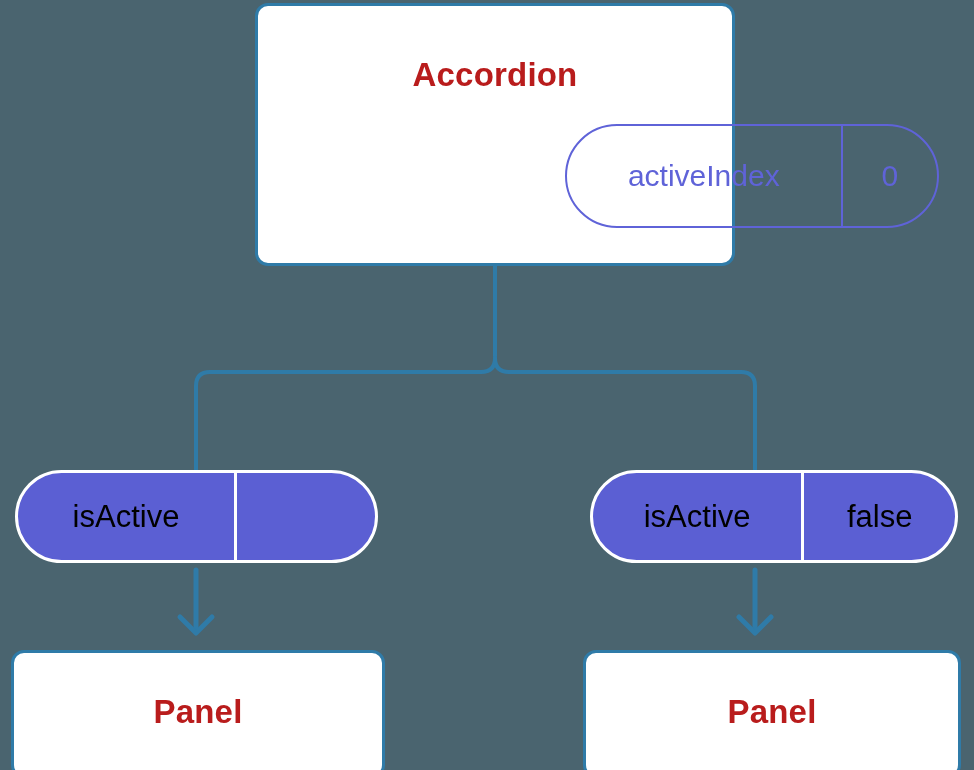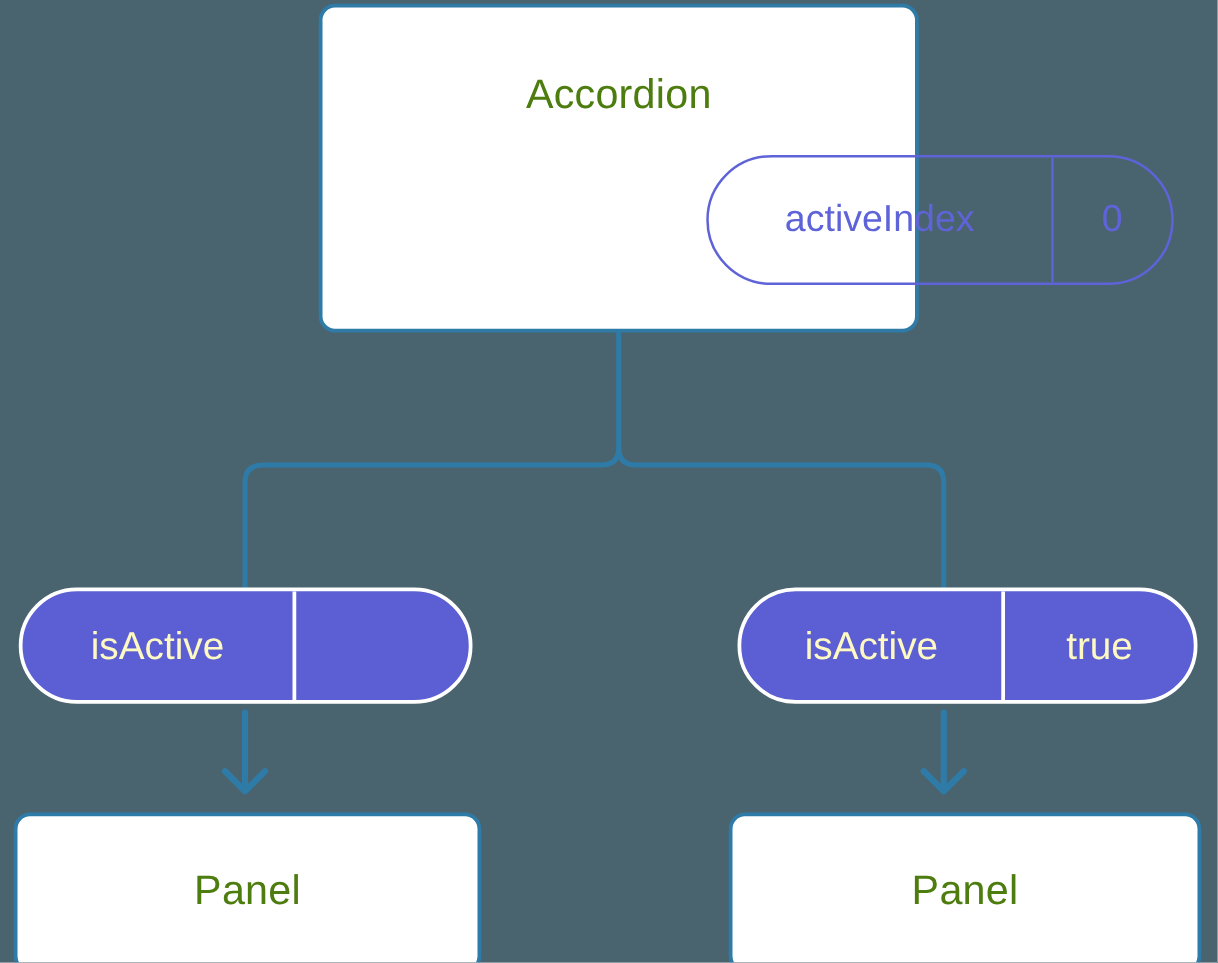--- a/index.html
+++ b/index.html
@@ -36,23 +36,23 @@
     position: absolute;
     box-sizing: border-box;
     background: #ffffff;
     border: 3px solid #2f7ba8;
     border-radius: 13px;
     display: flex;
     flex-direction: column;
     align-items: center;
   }
   .card-title {
-    color: #4d7c0f;
+    color: #b91c1c;
     font-size: 33px;
-    font-weight: 400;
+    font-weight: 700;
     letter-spacing: 0.2px;
     white-space: nowrap;
   }
 
   
   #accordion-card {
     left: 255px;
     top: 3px;
     width: 480px;
     height: 263px;
@@ -102,21 +102,21 @@
   #active-index-pill .pill-key { width: 278px; }
   #active-index-pill .pill-val { width: 96px; }
 
   
   .pill-solid {
     border: 3px solid #ffffff;
     background: #5b5fd3;
   }
   .pill-solid .pill-key,
   .pill-solid .pill-val {
-    color: #fef9c3;
+    color: #000000;
     font-size: 31px;
   }
   .pill-solid .pill-key {
     border-right: 3px solid #ffffff;
   }
 
   #pill-left {
     left: 15px;
     top: 470px;
     width: 363px;
@@ -191,20 +191,20 @@
   <div class="pill pill-solid" id="pill-left">
     <div class="pill-key">isActive</div>
   </div>
 
   <div class="card panel-card" id="panel-left">
     <div class="card-title">Panel</div>
   </div>
 
   <div class="pill pill-solid" id="pill-right">
     <div class="pill-key">isActive</div>
-    <div class="pill-val">true</div>
+    <div class="pill-val">false</div>
   </div>
 
   <div class="card panel-card" id="panel-right">
     <div class="card-title">Panel</div>
   </div>
 
 </div>
 
 </body></html>

